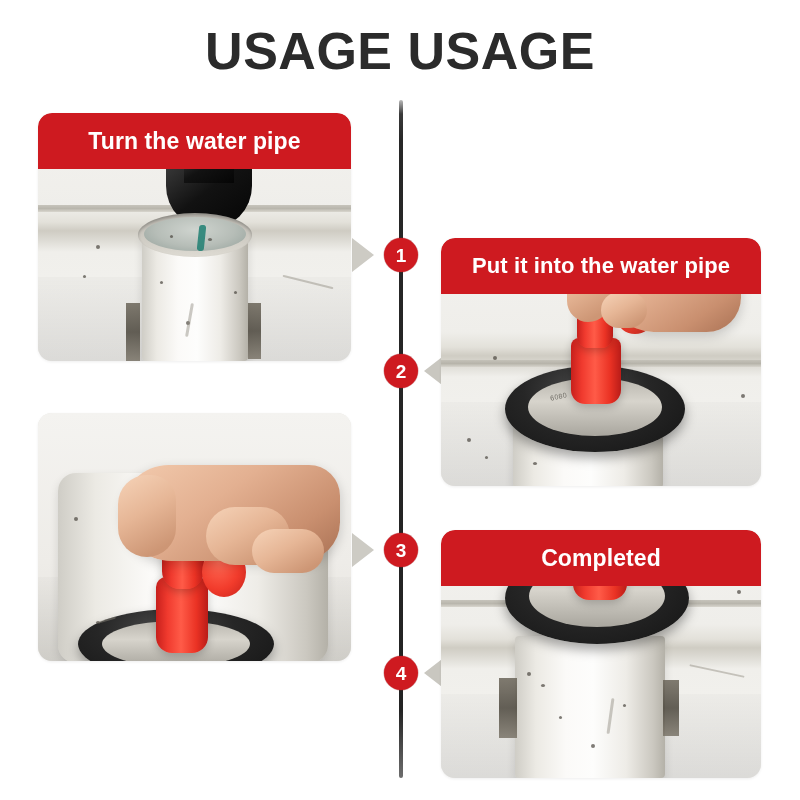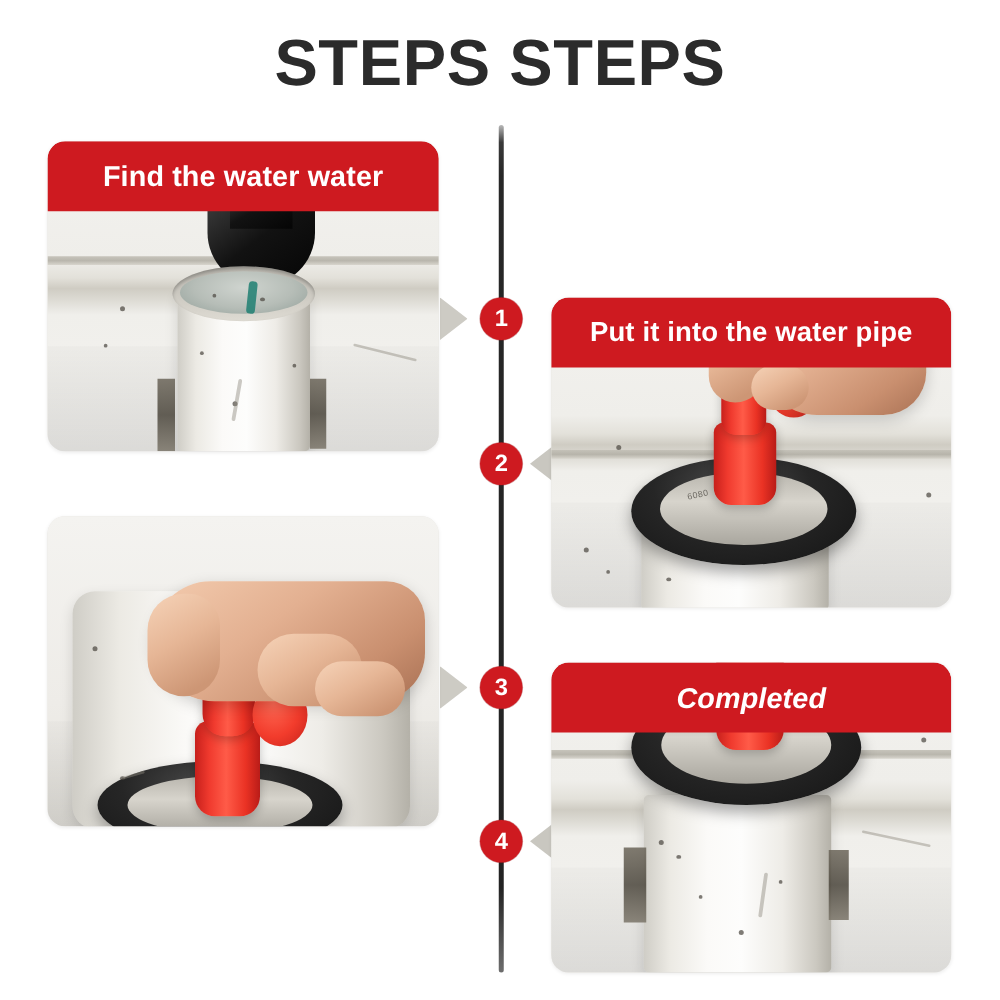--- a/index.html
+++ b/index.html
@@ -95,21 +95,21 @@
     position: absolute;
     border-radius: 14px;
     overflow: hidden;
     background: #e9e7e2;
     box-shadow: 0 1px 3px rgba(0,0,0,0.07);
     z-index: 4;
   }
   .card-1 { left: 38px;  top: 113px; width: 313px; height: 248px; }
   .card-2 { left: 441px; top: 238px; width: 320px; height: 248px; }
   .card-3 { left: 38px;  top: 413px; width: 313px; height: 248px; }
-  .card-4 { left: 441px; top: 530px; width: 320px; height: 248px; font-style: italic; }
+  .card-4 { left: 441px; top: 530px; width: 320px; height: 248px; }
 
   .card-banner {
     position: absolute;
     top: 0; left: 0;
     width: 100%;
     height: 56px;
     background: #ce1a20;
     border-radius: 14px 14px 0 0;
     display: flex;
     align-items: center;
@@ -235,21 +235,21 @@
     background: #8d897f;
     opacity: .45;
     border-radius: 2px;
   }
 </style>
 </head>
 <body>
 
 <div id="infographic">
 
-  <div class="page-title">STEPS STEPS</div>
+  <div class="page-title">USAGE USAGE</div>
 
   <div class="timeline-line"></div>
 
   <div class="notch notch-left-card  notch-1"></div>
   <div class="notch notch-right-card notch-2"></div>
   <div class="notch notch-left-card  notch-3"></div>
   <div class="notch notch-right-card notch-4"></div>
 
   <div class="step-badge badge-1">1</div>
   <div class="step-badge badge-2">2</div>
@@ -278,21 +278,21 @@
       <div class="speck" style="left:58px;  top:132px; width:4px; height:4px;"></div>
       <div class="speck" style="left:132px; top:122px; width:3px; height:3px;"></div>
       <div class="speck" style="left:170px; top:125px; width:4px; height:3px;"></div>
       <div class="speck" style="left:122px; top:168px; width:3px; height:3px;"></div>
       <div class="speck" style="left:148px; top:208px; width:4px; height:4px;"></div>
       <div class="speck" style="left:196px; top:178px; width:3px; height:3px;"></div>
       <div class="speck" style="left:45px;  top:162px; width:3px; height:3px;"></div>
       <div class="scuff" style="left:150px; top:190px; width:3px; height:34px; transform:rotate(10deg);"></div>
       <div class="scuff" style="left:244px; top:168px; width:52px; height:2px; transform:rotate(14deg);"></div>
     </div>
-    <div class="card-banner">Find the water water</div>
+    <div class="card-banner">Turn the water pipe</div>
   </div>
 
   <div class="step-card card-2">
     <div class="card-photo">
       <div class="wall"></div>
       <div class="wall-seam" style="top:122px;"></div>
       <div class="floor-shadow"></div>
 
       <div class="pipe" style="left:72px; top:150px; width:150px; height:100px; border-radius:4px;"></div>
 

